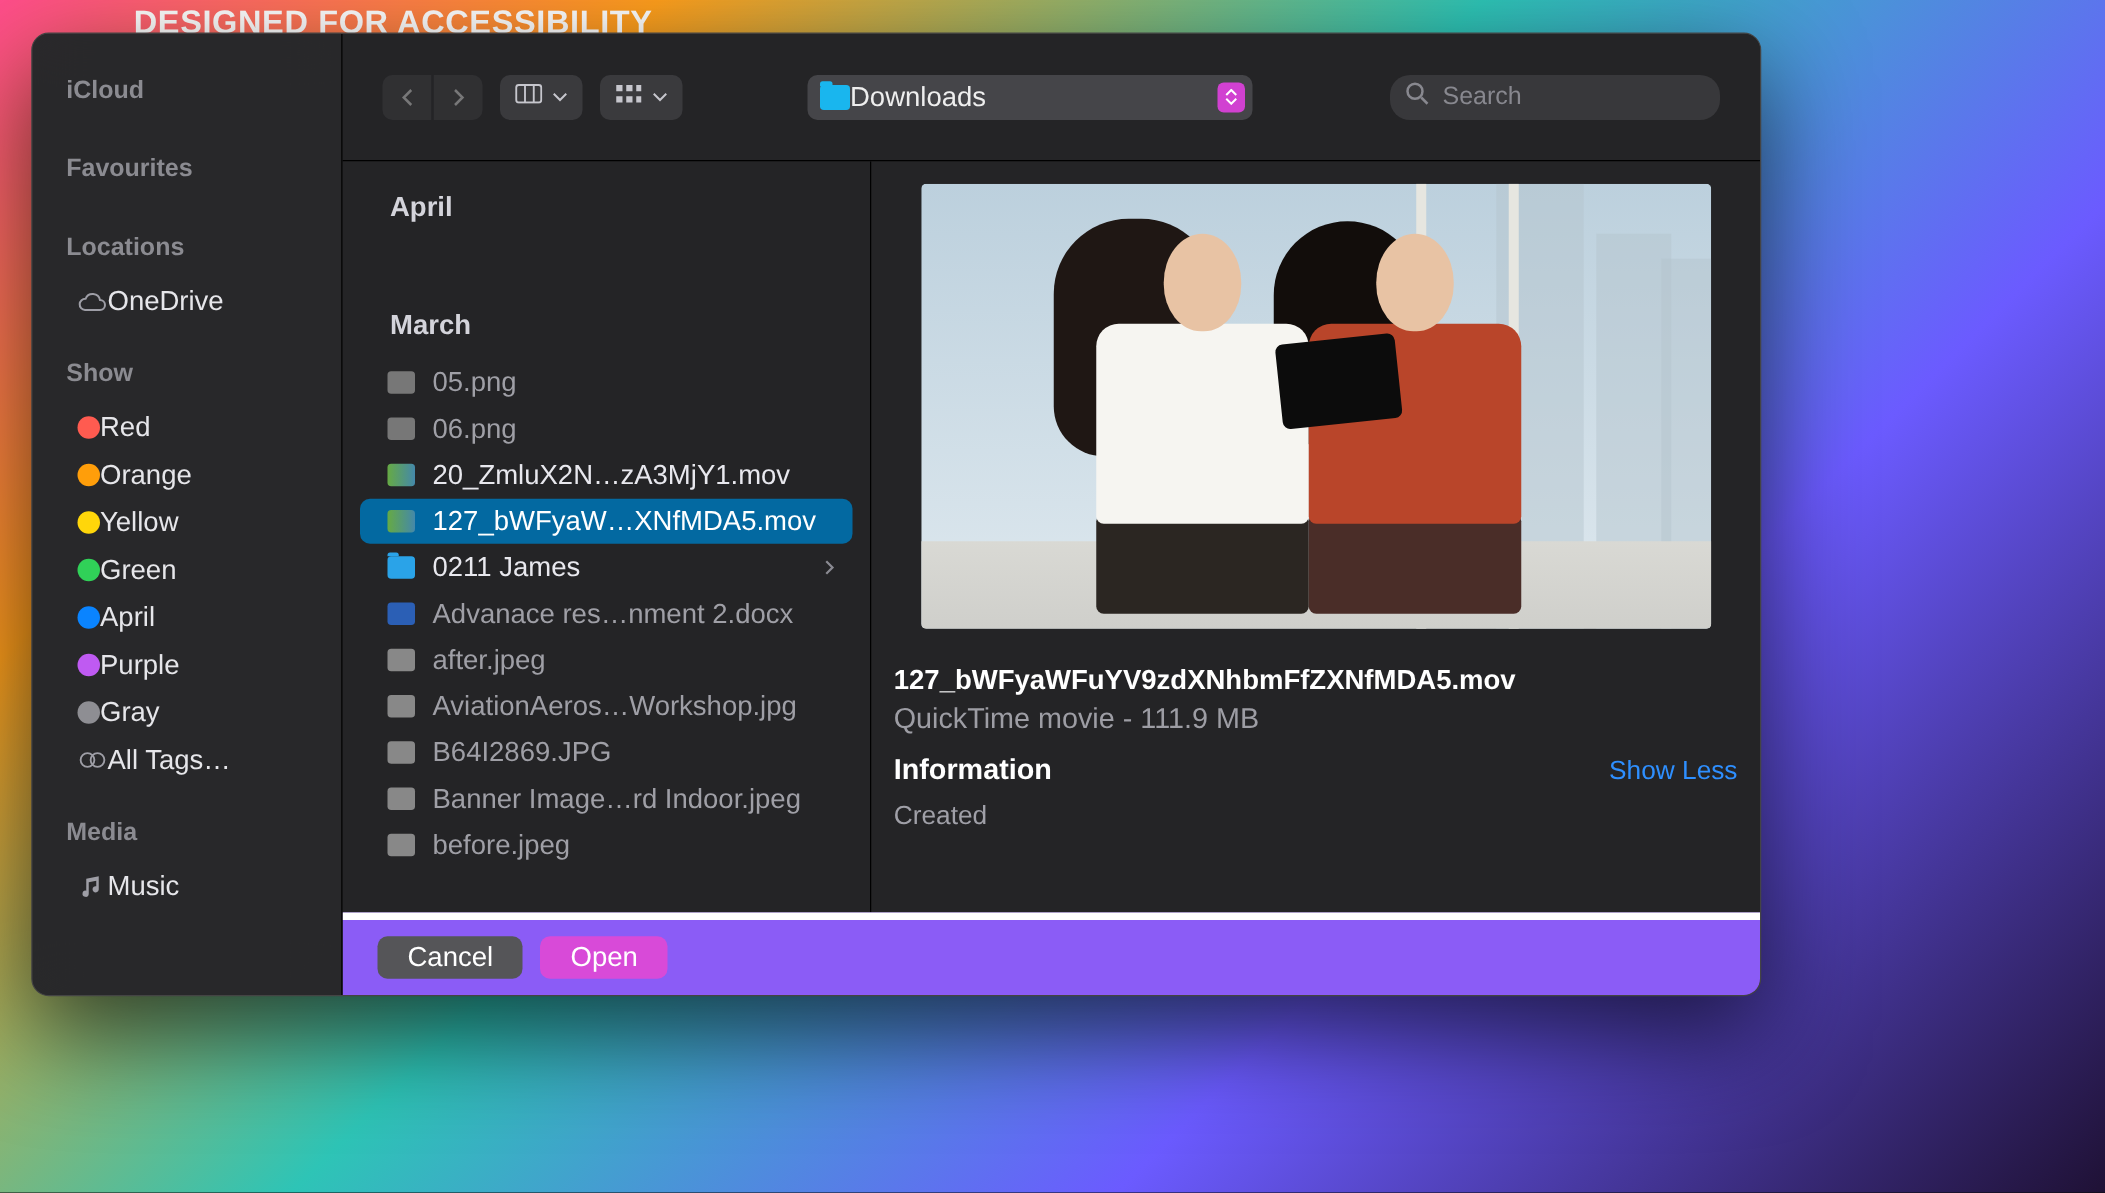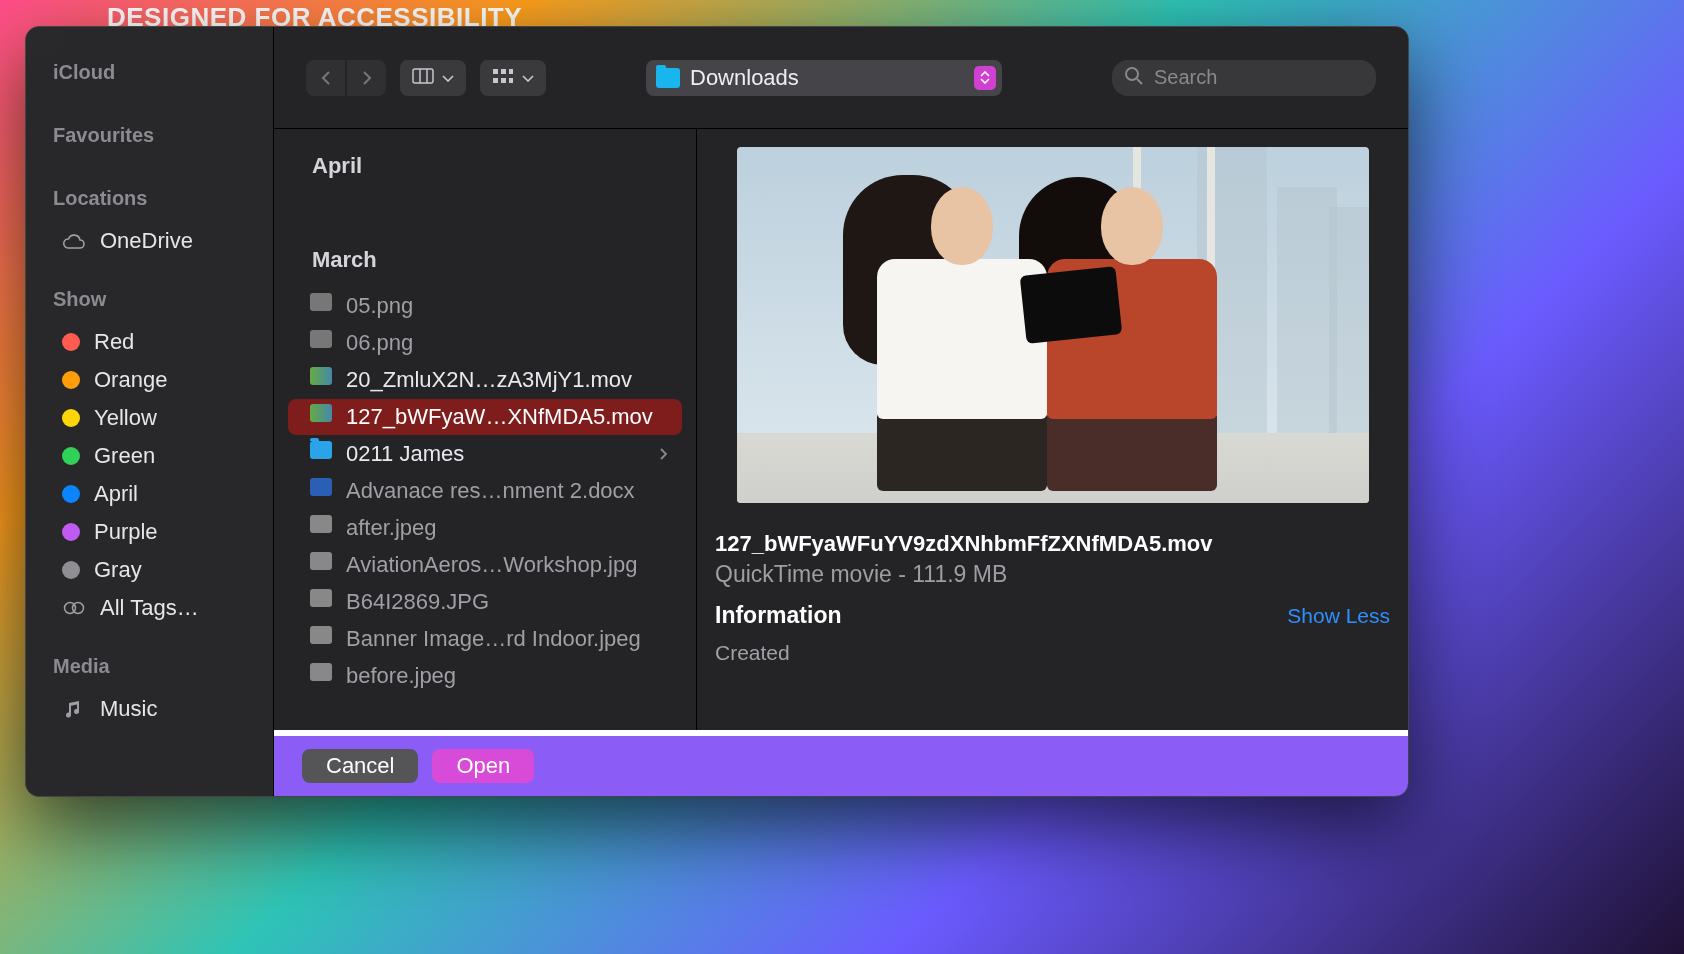--- a/index.html
+++ b/index.html
@@ -9,45 +9,45 @@
 .dialog{position:absolute;left:25px;top:26px;width:1384px;height:771px;border-radius:14px;background:#2a2a2c;box-shadow:0 30px 80px rgba(0,0,0,.65);display:flex;overflow:hidden;border:1px solid #444}
 .sidebar{width:248px;background:rgba(40,40,42,.6);backdrop-filter:blur(20px);padding:30px 0 0 0;overflow-y:auto;border-right:1px solid #000}
 .main{flex:1;display:flex;flex-direction:column;background:#242426}
 .toolbar{height:102px;display:flex;align-items:center;padding:0 32px;gap:14px;border-bottom:1px solid #000}
 .content{flex:1;display:flex;overflow:hidden}
 .listcol{width:423px;border-right:1px solid #000;overflow-y:auto;padding-top:8px}
 .preview{flex:1;display:flex;flex-direction:column;padding:18px 18px 0 18px;overflow:hidden}
 .footer{height:66px;display:flex;align-items:center;justify-content:flex-start;gap:14px;padding:0 28px;border-top:6px solid #ffffff;background:#8b5cf6}
 
 .sb-section{color:#8b8b91;font-size:20px;font-weight:600;padding:4px 24px 12px 27px}
-.sb-item{display:flex;align-items:center;gap:14px;padding:6px 24px 6px 36px;font-size:22px;color:#e6e6ea;cursor:default}
+.sb-item{display:flex;align-items:center;gap:0;padding:6px 24px 6px 36px;font-size:22px;color:#e6e6ea;cursor:default}
 .tag-dot{width:18px;height:18px;border-radius:50%;flex:0 0 18px}
 .sb-icon{width:24px;height:24px;flex:0 0 24px;display:flex;align-items:center;justify-content:center;color:#9e9ea6}
 .sb-block{margin-bottom:24px}
 
 .nav-btn{width:39px;height:36px;border-radius:8px;background:#3a3a3d;display:flex;align-items:center;justify-content:center;color:#8b8b92}
 .nav-btn.disabled{opacity:.55}
 .nav-group{display:flex;gap:2px}
 .nav-group .nav-btn:first-child{border-radius:8px 0 0 8px}
 .nav-group .nav-btn:last-child{border-radius:0 8px 8px 0}
 .view-btn{height:36px;padding:0 12px;border-radius:8px;background:#3a3a3d;display:flex;align-items:center;gap:8px;color:#c6c6cd}
-.loc-pop{height:36px;flex:0 0 356px;margin-left:86px;border-radius:8px;background:#454549;display:flex;align-items:center;padding:0 10px;gap:10px;position:relative}
+.loc-pop{height:36px;flex:0 0 356px;margin-left:86px;border-radius:8px;background:#454549;display:flex;align-items:center;padding:0 10px;position:relative}
 .loc-icon{width:24px;height:20px;background:#19b6ee;border-radius:3px;position:relative}
 .loc-icon::before{content:"";position:absolute;width:10px;height:4px;background:#19b6ee;top:-3px;left:0;border-radius:2px 2px 0 0}
 .loc-label{color:#eee;font-size:22px}
 .loc-handles{position:absolute;right:6px;top:6px;width:22px;height:24px;border-radius:5px;background:#d141d1;display:flex;flex-direction:column;align-items:center;justify-content:center;gap:1px}
 .loc-handles svg{display:block}
 .search{height:36px;flex:0 0 264px;margin-left:auto;border-radius:16px;background:#38383b;display:flex;align-items:center;padding:0 12px;gap:10px}
 .search input{background:transparent;border:none;outline:none;color:#bbb;font-size:20px;width:100%}
 .search input::placeholder{color:#88888f}
 
 .group-head{color:#d4d4db;font-size:22px;font-weight:700;padding:16px 20px 14px 38px}
-.file-row{display:flex;align-items:flex-start;gap:14px;padding:5px 18px 5px 22px;font-size:22px;color:#9f9fa6;border-radius:8px;margin:1px 14px;position:relative}
+.file-row{display:flex;align-items:center;gap:14px;padding:5px 18px 5px 22px;font-size:22px;color:#9f9fa6;border-radius:8px;margin:1px 14px;position:relative}
 .file-row.enabled{color:#e8e8ee}
-.file-row.selected{background:#7f1d1d;color:#fff}
+.file-row.selected{background:#0369a1;color:#fff}
 .file-row.folder{color:#e8e8ee}
 .file-thumb{width:22px;height:18px;background:#6b6b70;border-radius:3px;flex:0 0 22px}
 .file-thumb.png{background:#777}
 .file-thumb.mov{background:linear-gradient(90deg,#6a4,#48a)}
 .file-thumb.folder{background:#2aa3e8;position:relative}
 .file-thumb.folder::before{content:"";position:absolute;width:9px;height:3px;background:#2aa3e8;top:-3px;left:0;border-radius:2px 2px 0 0}
 .file-thumb.docx{background:#2b5fb5}
 .file-thumb.jpg{background:#888}
 .chev{position:absolute;right:14px;color:#8a8a92}
 

